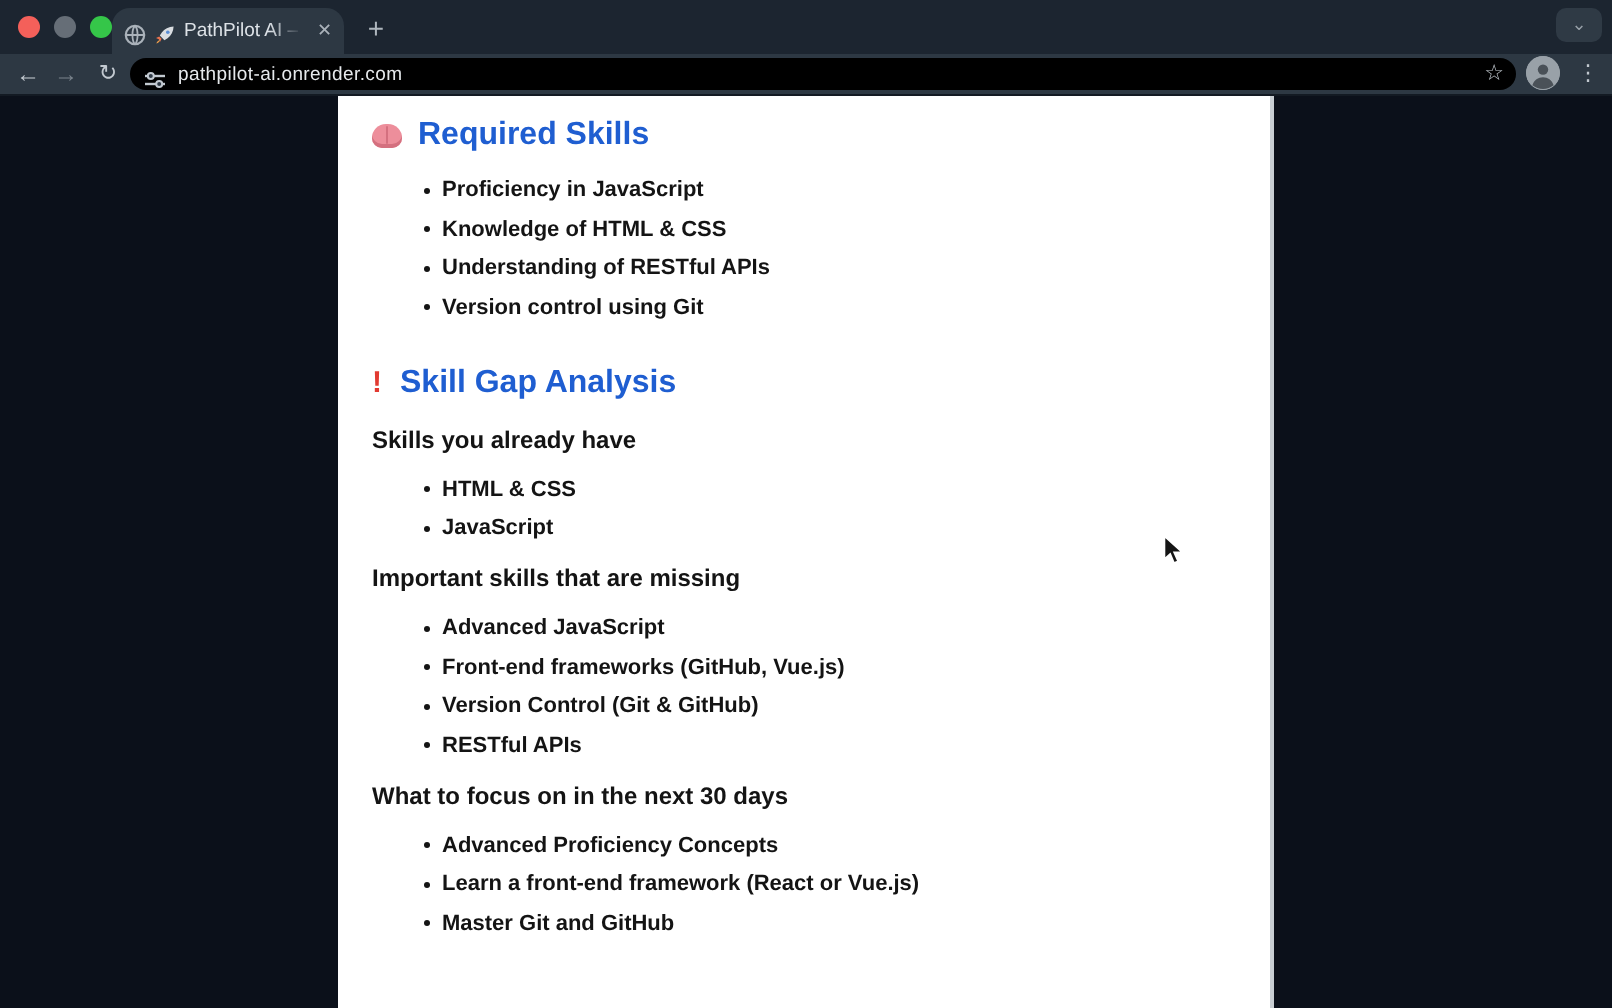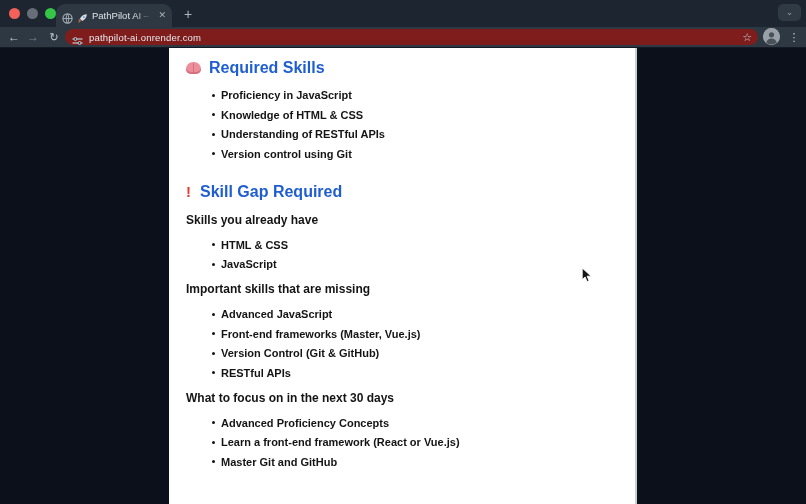--- a/index.html
+++ b/index.html
@@ -32,21 +32,21 @@
   .tab-chevron{position:absolute;right:5px;top:4px;width:23px;height:17px;border-radius:5px;
     background:#2f3a45;color:#98a1a9;font-size:9px;line-height:16px;text-align:center;}
   .toolbar{
     position:relative;height:20px;background:#2d3843;border-bottom:1px solid #131a23;box-sizing:content-box;
   }
   .nav-ic{position:absolute;top:2px;width:16px;height:16px;color:#c2c9d0;font-size:12px;line-height:16px;text-align:center;}
   .ic-back{left:6px;}
   .ic-forward{left:25px;color:#79828b;}
   .ic-reload{left:46px;font-size:11px;}
   .omnibox{
-    position:absolute;left:65px;top:2px;width:693px;height:16px;border-radius:8px;background:#7f1d1d;
+    position:absolute;left:65px;top:2px;width:693px;height:16px;border-radius:8px;background:#000000;
     display:flex;align-items:center;padding:0 6px 0 7px;box-sizing:border-box;
   }
   .tune-ic{flex:0 0 auto;width:11px;height:10px;margin-right:6px;}
   .url-text{flex:1 1 auto;color:#e6e9ec;font-size:9.5px;letter-spacing:.2px;white-space:nowrap;overflow:hidden;}
   .star-ic{flex:0 0 auto;color:#c2c9d0;font-size:11px;line-height:14px;}
   .avatar{position:absolute;right:26px;top:1px;width:17px;height:17px;border-radius:50%;background:#99a1a8;overflow:hidden;}
   .avatar svg{display:block;}
   .menu-dots{position:absolute;right:6px;top:2px;width:12px;height:16px;color:#c2c9d0;font-size:11px;line-height:16px;text-align:center;letter-spacing:0;}
   
   .viewport{position:relative;height:325px;background:#0b101a;}
@@ -136,31 +136,31 @@
           <span>Required Skills</span>
         </div>
         <ul class="blist">
           <li>Proficiency in JavaScript</li>
           <li>Knowledge of HTML &amp; CSS</li>
           <li>Understanding of RESTful APIs</li>
           <li>Version control using Git</li>
         </ul>
         <div class="h2">
           <span class="exclamation-icon">!</span>
-          <span>Skill Gap Required</span>
+          <span>Skill Gap Analysis</span>
         </div>
         <div class="h4">Skills you already have</div>
         <ul class="blist">
           <li>HTML &amp; CSS</li>
           <li>JavaScript</li>
         </ul>
         <div class="h4">Important skills that are missing</div>
         <ul class="blist">
           <li>Advanced JavaScript</li>
-          <li>Front-end frameworks (Master, Vue.js)</li>
+          <li>Front-end frameworks (GitHub, Vue.js)</li>
           <li>Version Control (Git &amp; GitHub)</li>
           <li>RESTful APIs</li>
         </ul>
         <div class="h4">What to focus on in the next 30 days</div>
         <ul class="blist">
           <li>Advanced Proficiency Concepts</li>
           <li>Learn a front-end framework (React or Vue.js)</li>
           <li>Master Git and GitHub</li>
         </ul>
       </div>

